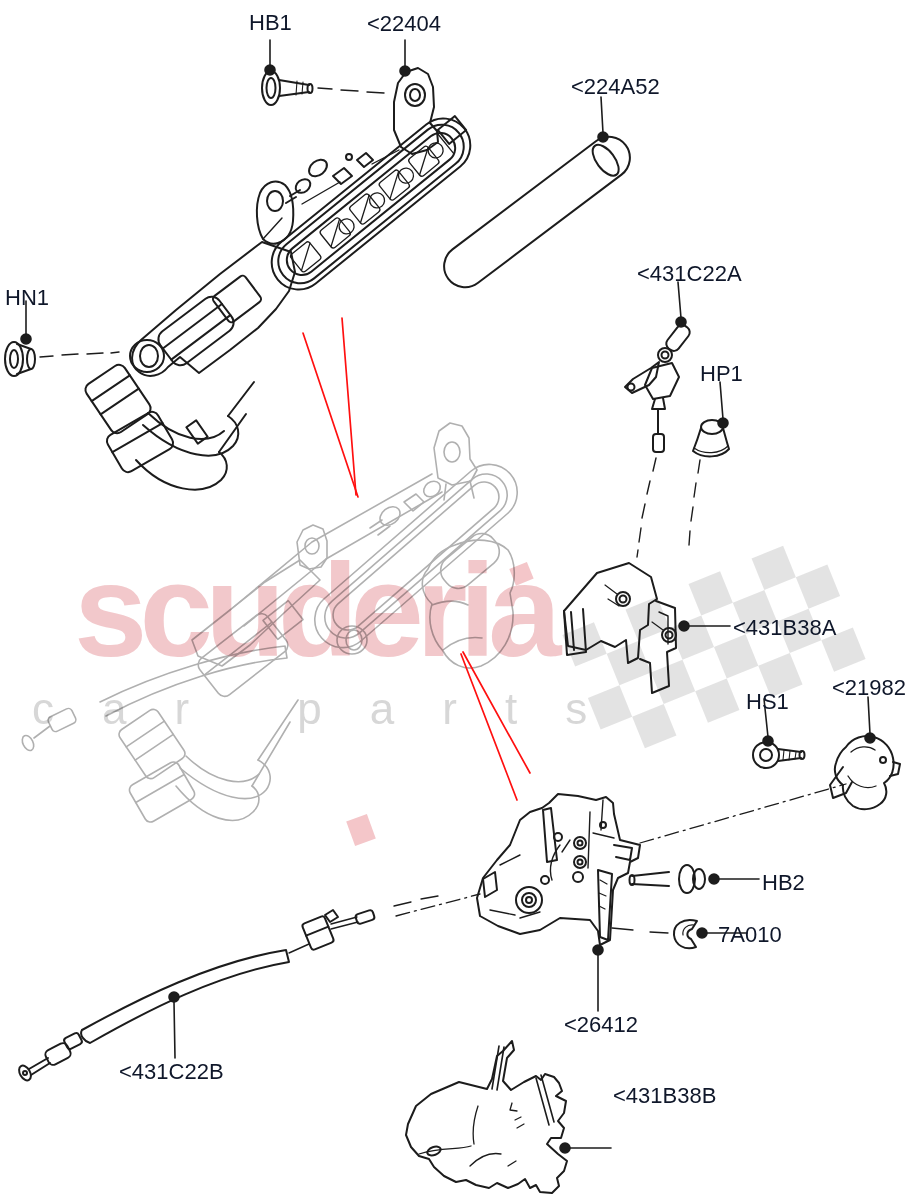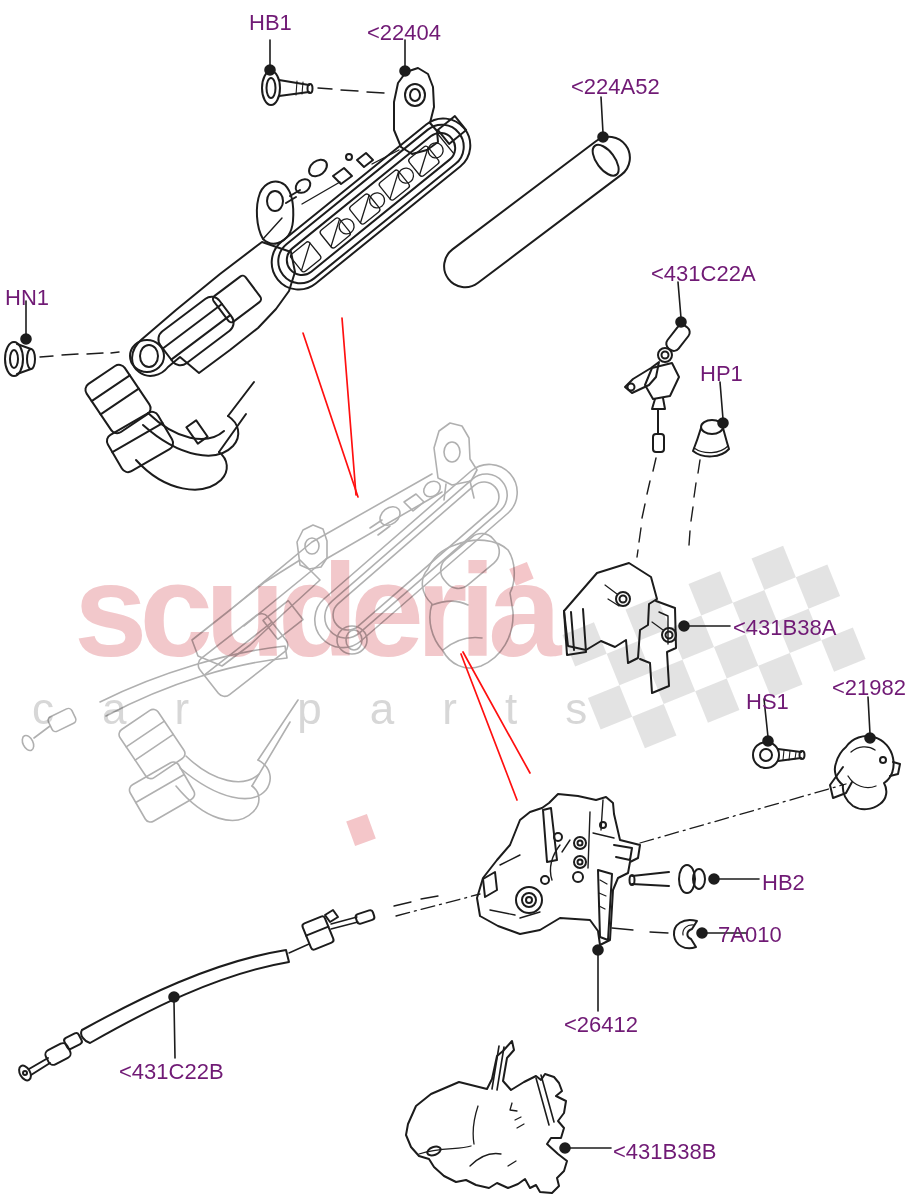--- a/index.html
+++ b/index.html
@@ -7,21 +7,21 @@
          font-family:"Liberation Sans",sans-serif;}
   .layer{position:absolute;left:0;top:0;}
   
   .watermark{position:absolute;left:12px;top:0;width:905px;height:1200px;
              mix-blend-mode:multiply;pointer-events:none;margin-top:47px;}
   .wm-brand{position:absolute;left:62px;top:498px;font-size:132px;font-weight:bold;
             letter-spacing:-0.06em;line-height:1;color:rgba(225,123,131,0.42);}
   .wm-sub{position:absolute;left:20px;top:640px;font-size:44px;font-weight:normal;
           letter-spacing:48px;line-height:1;color:rgba(140,140,140,0.35);text-align:right;}
   
-  .plabel{position:absolute;font-size:22px;line-height:1.1;color:#701a75;white-space:nowrap;cursor:pointer;}
+  .plabel{position:absolute;font-size:22px;line-height:1.1;color:#0f172a;white-space:nowrap;cursor:pointer;}
 </style>
 </head>
 <body>
 
 <div class="stage">
 
   <svg class="layer" width="912" height="1200" viewBox="0 0 912 1200">
     <g stroke="#b0b0b0" fill="none" stroke-width="1.6" stroke-linejoin="round" stroke-linecap="round">
 
       <path d="M438,478 L434,448 L439,431 L450,423 L462,426 L469,438 L470,459 L477,470 L471,481 L452,485 Z"></path>
@@ -360,27 +360,27 @@
       <g stroke="#ff1010" stroke-width="1.7">
         <line x1="303" y1="333" x2="358" y2="497"></line>
         <line x1="342" y1="318" x2="356" y2="495"></line>
         <line x1="463" y1="652" x2="530" y2="773"></line>
         <line x1="461" y1="654" x2="517" y2="800"></line>
       </g>
     </g>
   </svg>
 
   <div class="plabel" style="left:249px;top:11px">HB1</div>
-  <div class="plabel" style="left:367px;top:21px">&lt;22404</div>
+  <div class="plabel" style="left:367px;top:12px">&lt;22404</div>
   <div class="plabel" style="left:571px;top:75px">&lt;224A52</div>
   <div class="plabel" style="left:5px;top:286px">HN1</div>
-  <div class="plabel" style="left:651px;top:262px">&lt;431C22A</div>
+  <div class="plabel" style="left:637px;top:262px">&lt;431C22A</div>
   <div class="plabel" style="left:700px;top:362px">HP1</div>
   <div class="plabel" style="left:733px;top:616px">&lt;431B38A</div>
   <div class="plabel" style="left:746px;top:690px">HS1</div>
   <div class="plabel" style="left:832px;top:676px">&lt;21982</div>
   <div class="plabel" style="left:762px;top:871px">HB2</div>
   <div class="plabel" style="left:718px;top:923px">7A010</div>
   <div class="plabel" style="left:564px;top:1013px">&lt;26412</div>
   <div class="plabel" style="left:119px;top:1060px">&lt;431C22B</div>
-  <div class="plabel" style="left:613px;top:1140px">&lt;431B38B</div>
+  <div class="plabel" style="left:613px;top:1084px">&lt;431B38B</div>
 
 </div>
 
 </body></html>

